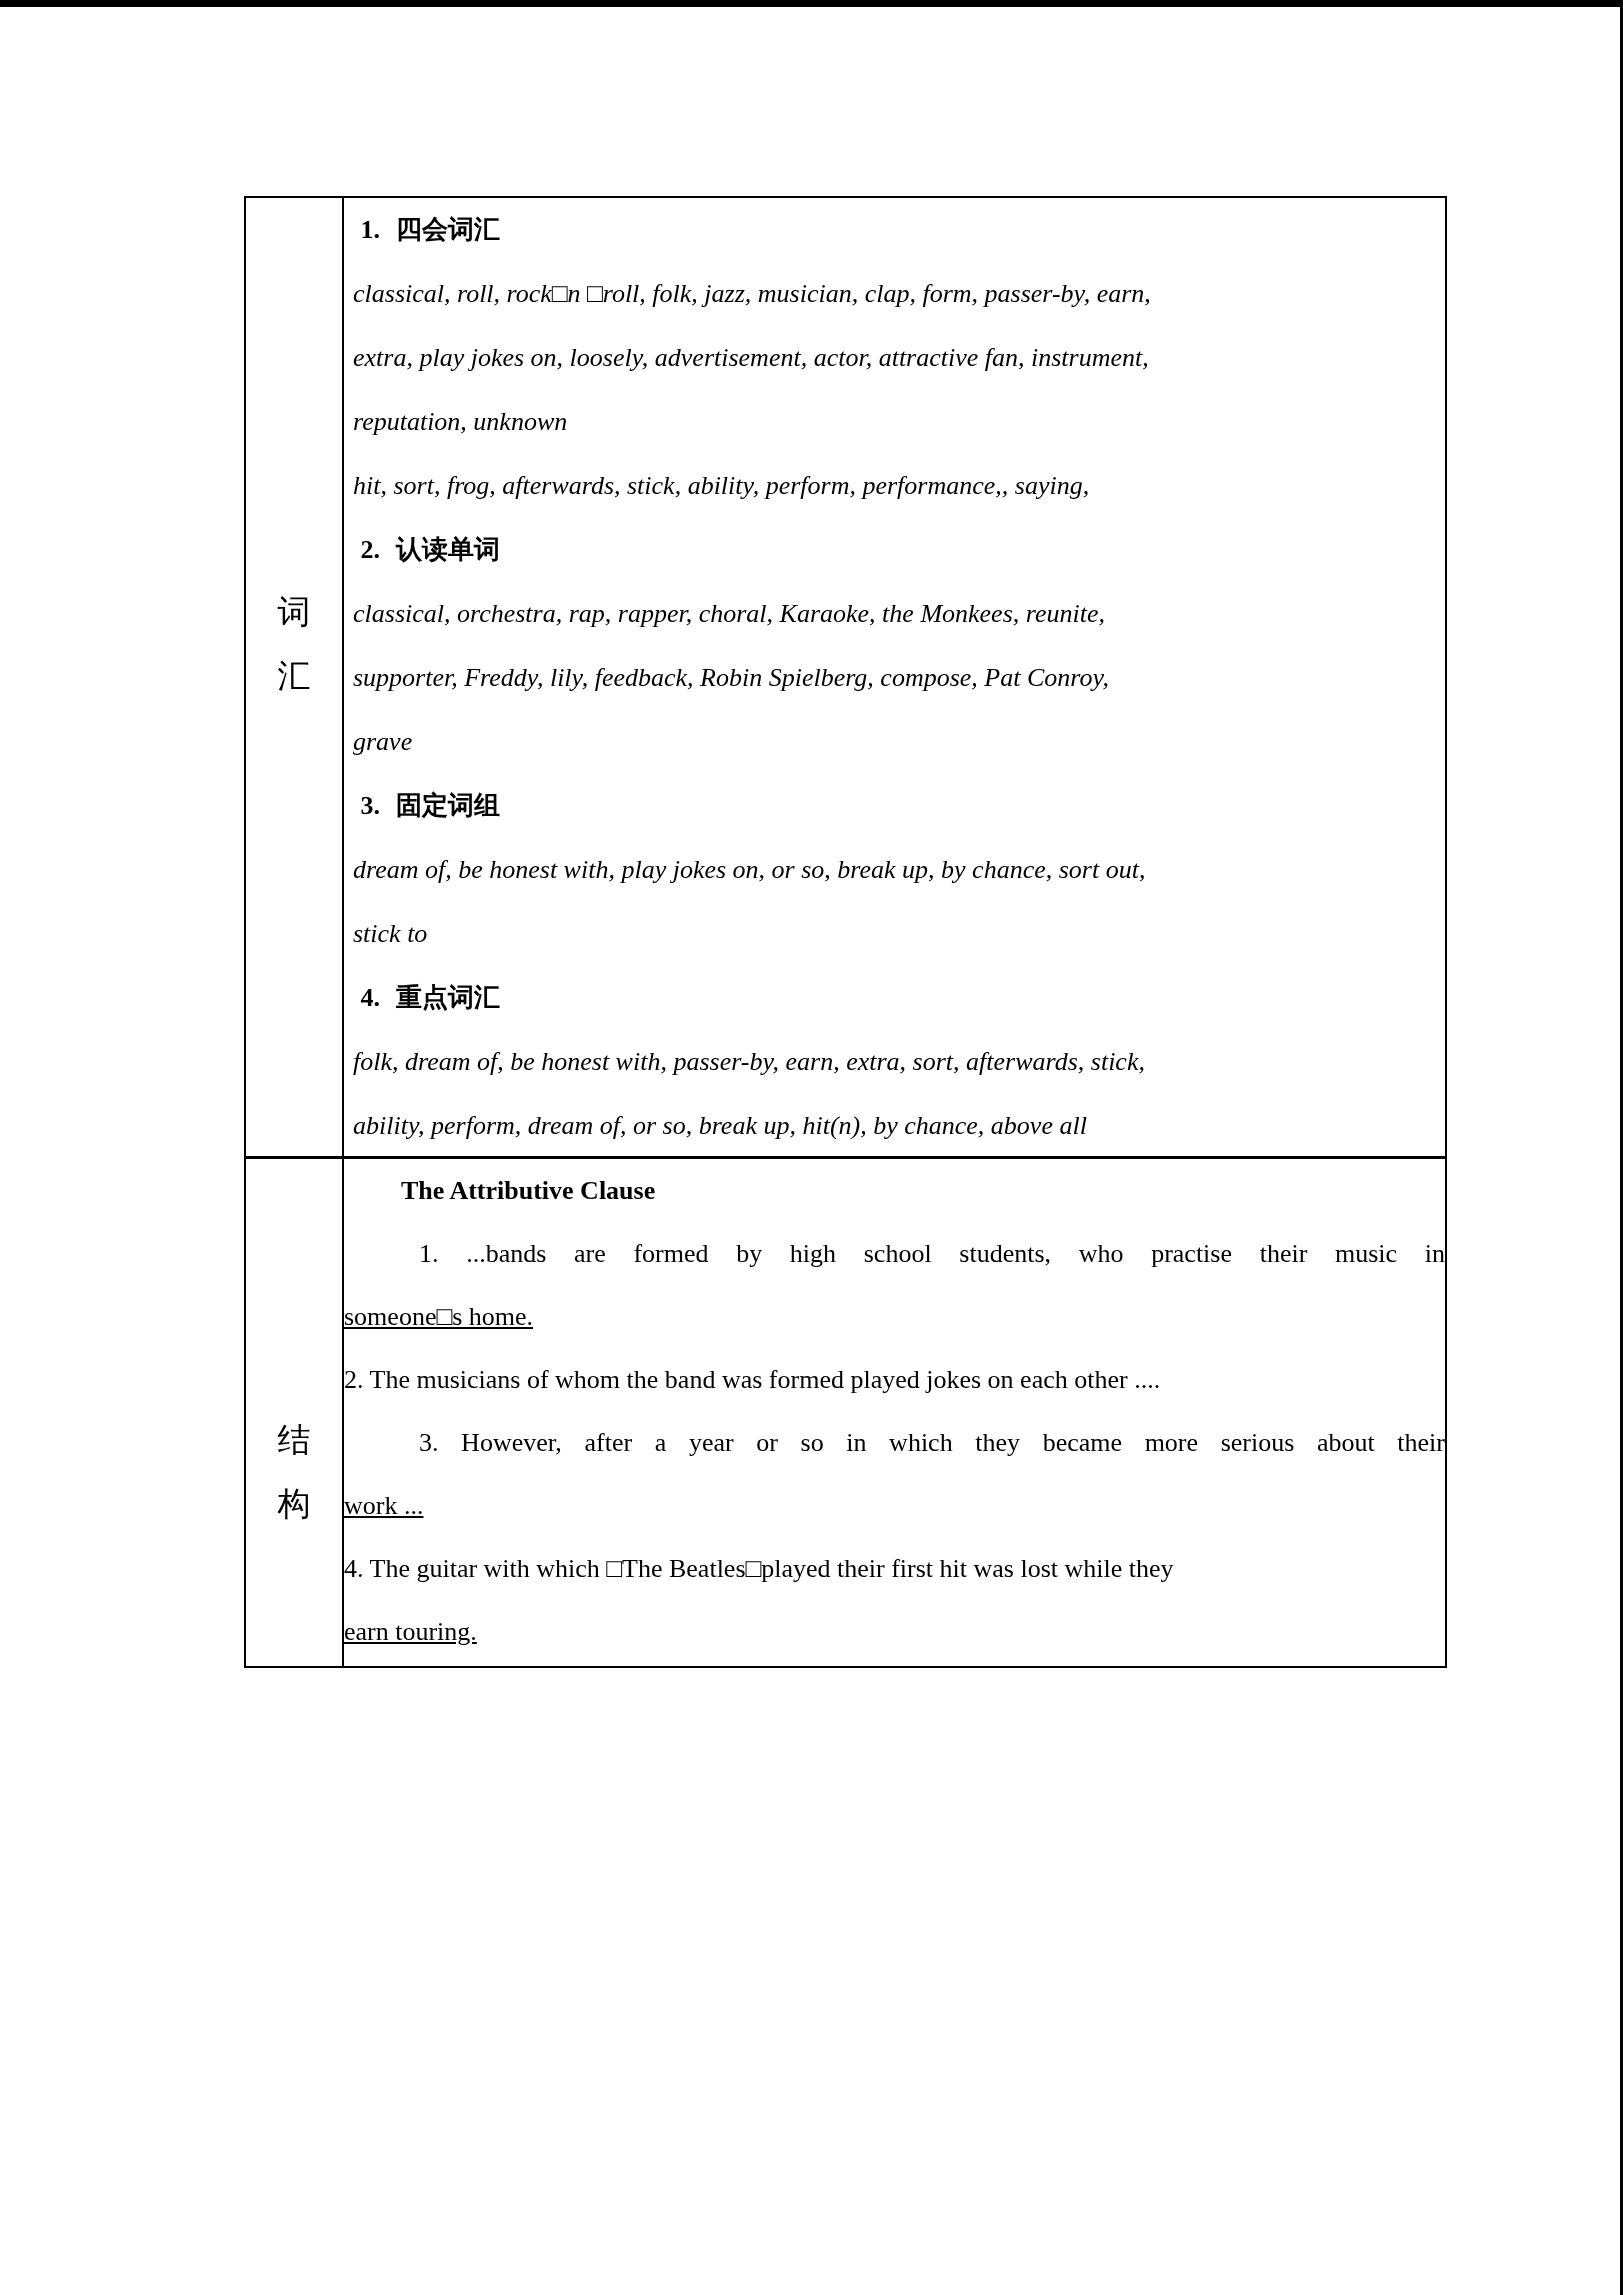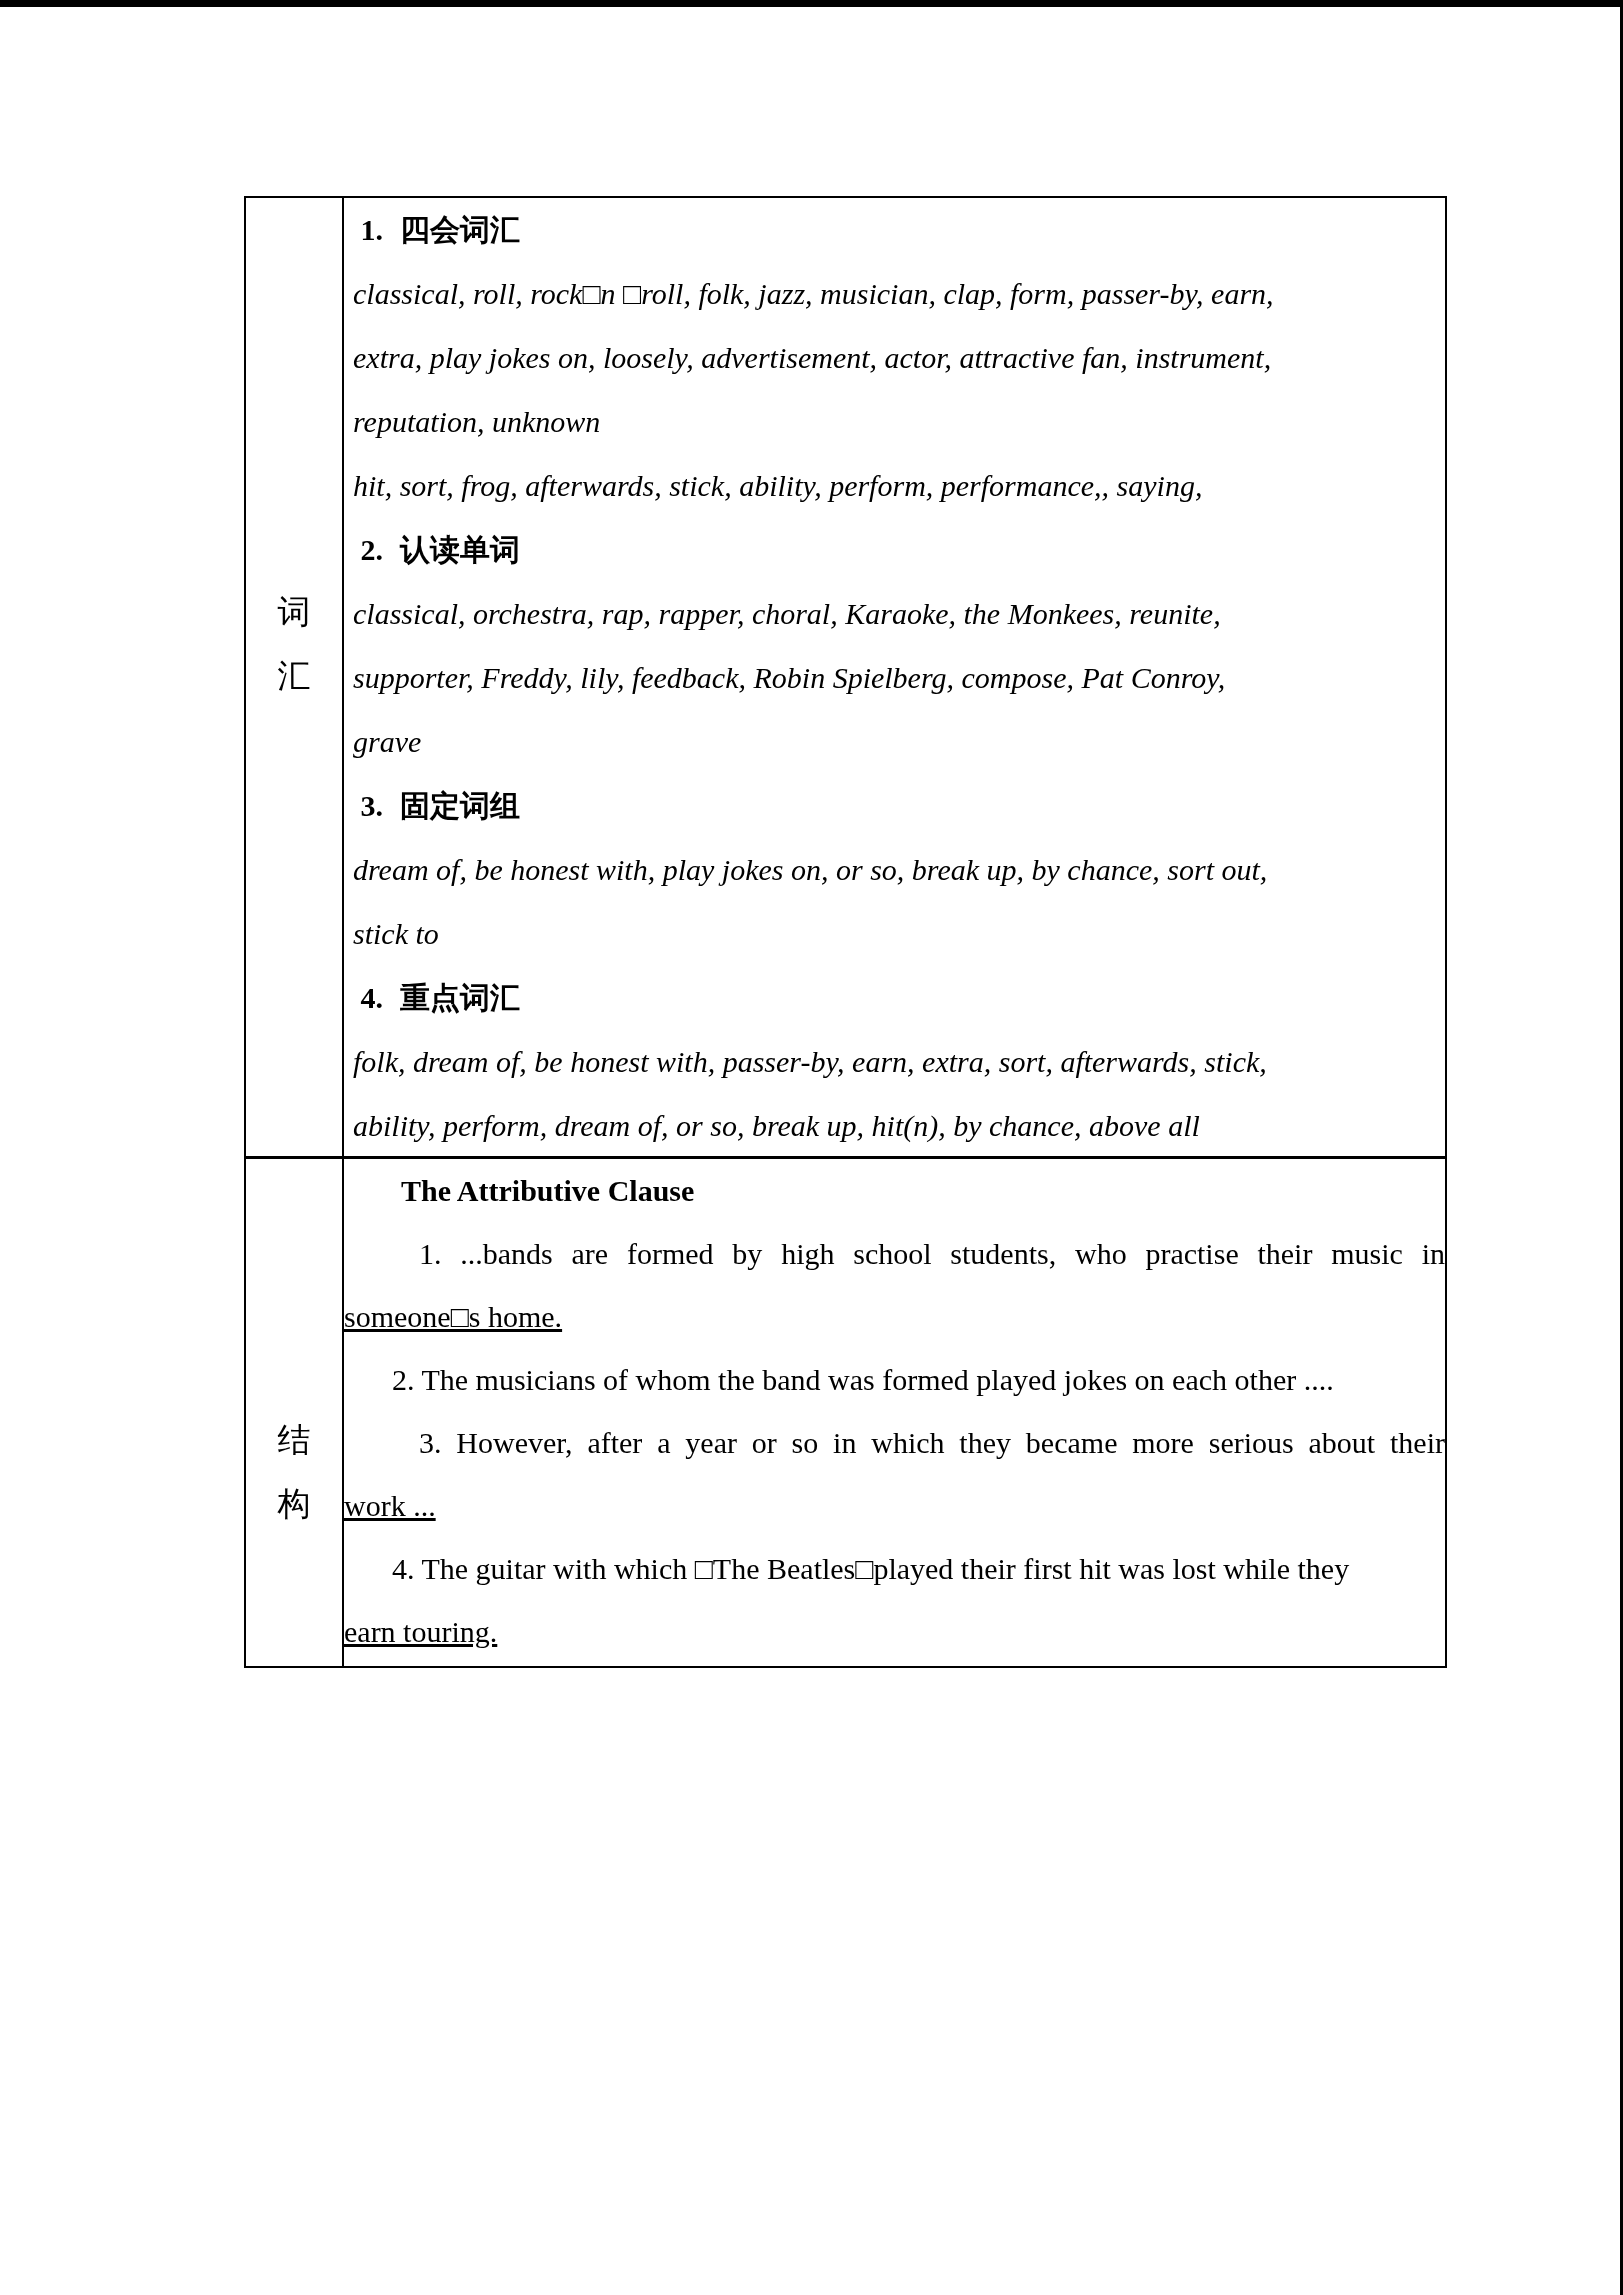--- a/index.html
+++ b/index.html
@@ -75,34 +75,34 @@
   }
   .stack-vocab   { transform: translateY(-33px); }
   .stack-struct  { transform: translateY(59px);  }
 
   .content-cell {
     flex: 1;
     box-sizing: border-box;
     overflow: hidden;
   }
   .line {
-    font-size: 30px;
+    font-size: 26px;
     white-space: nowrap;
   }
   .content-vocab  .line { line-height: 64px; }
   .content-struct .line { line-height: 63px; }
 
   .heading {
     font-weight: bold;
     padding-left: 16.4px;
     word-spacing: 9.5px;
   }
   .body   { padding-left: 9px; font-style: italic; }
   .title  { font-weight: bold; padding-left: 57px; }
-  .indent { padding-left: 48px; }
+  .indent { }
   .justify {
     padding-left: 48px;
     white-space: normal;
     text-align: justify;
     text-align-last: justify;
     margin-left: 27px;
   }
   .flush { padding-left: 0; text-decoration: underline; }
 </style>
 </head>

